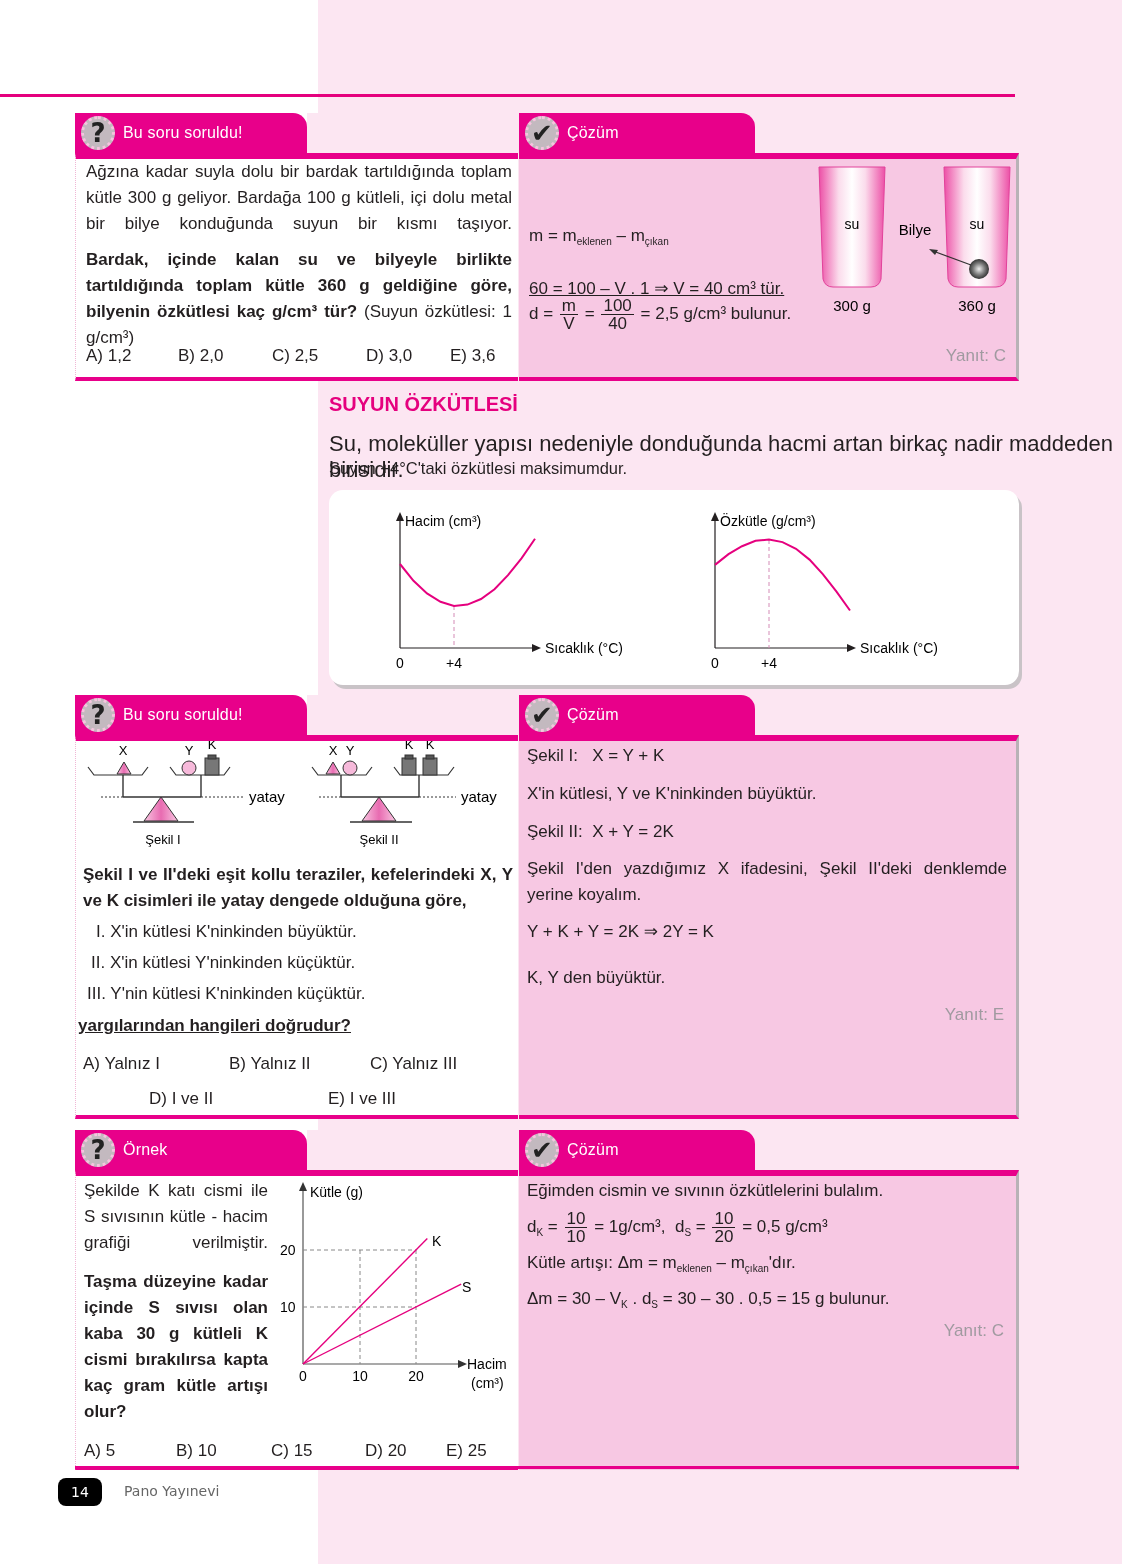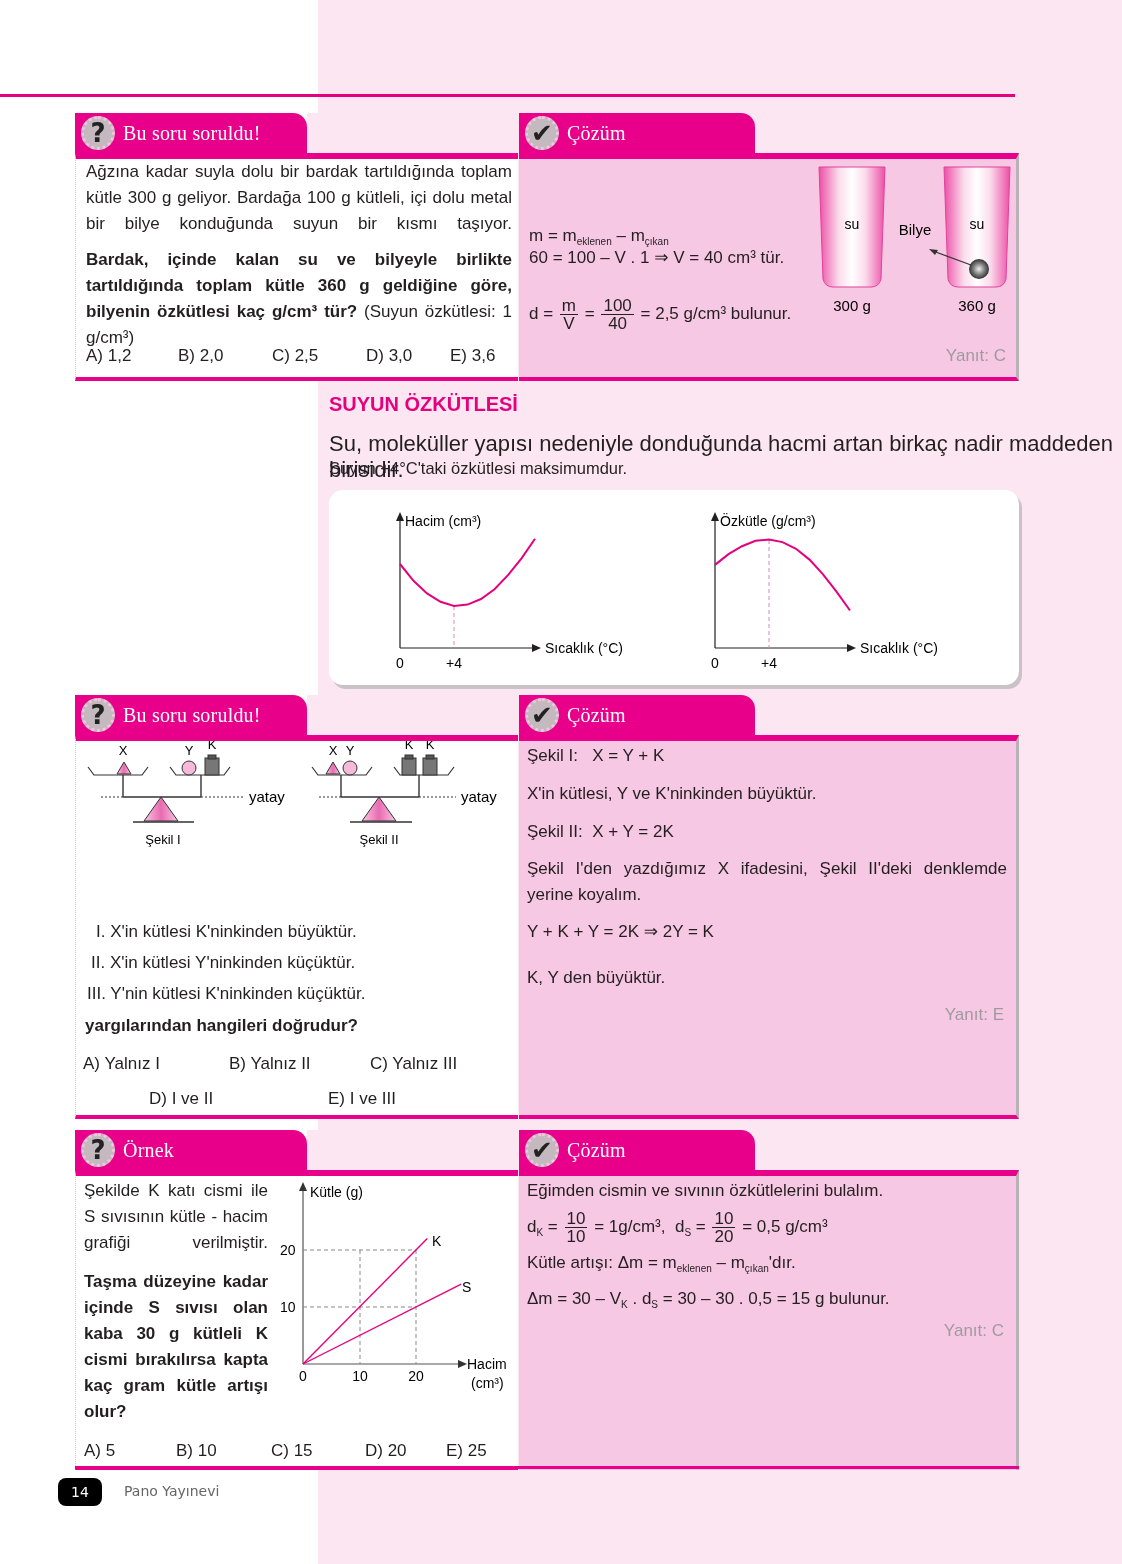--- a/index.html
+++ b/index.html
@@ -20,21 +20,21 @@
     display: flex; align-items: center; padding-left: 6px;
   }
   .tab-bg { position: absolute; top: 0; height: 40px; background: #fce6f2; }
   .tab .badge {
     width: 34px; height: 34px; border-radius: 50%;
     background: #c3b9bf; border: 3px dotted #f6c5df;
     display: flex; align-items: center; justify-content: center;
     font-family: "DejaVu Sans", sans-serif; font-weight: bold; font-size: 26px; color: #222;
   }
   .tab .title {
-    margin-left: 8px; color: #fff; font-size: 20px; font-family: Liberation Serif, serif;
+    margin-left: 8px; color: #fff; font-size: 16px; font-family: Liberation Sans, sans-serif;
     letter-spacing: 0.2px;
   }
   .box {
     position: absolute; left: 0; top: 40px; right: 0;
     border-top: 6px solid #e8008a;
     border-bottom: 4px solid #e8008a;
   }
   .box.q { background: #ffffff; border-left: 1px dotted #f0b7d5; }
   .box.s { background: #f7c8e3; border-right: 3px solid #b8b2b6; }
   .box-shadow { position:absolute; left:0; right:0; height:4px; background:#c9c3c7; }
@@ -90,21 +90,21 @@
 
 <div class="panel" style="left:519px; top:113px; width:500px; height:268px;">
   <div class="tab" style="width:236px;">
     <span class="badge">✔</span>
     <span class="title">Çözüm</span>
   </div>
   <div class="box s" style="height:228px;">
     <div class="txt" style="left:10px; top:64px;">
       <span>m = m</span><sub>eklenen</sub><span> – m</span><sub>çıkan</sub>
     </div>
-    <div class="txt" style="left:10px; top:86px;">60 = 100 – V . 1 ⇒ V = 40 cm³ tür.</div>
+    <div class="txt" style="left:10px; top:117px;text-decoration:underline;">60 = 100 – V . 1 ⇒ V = 40 cm³ tür.</div>
     <div class="txt" style="left:10px; top:138px;">
       <span>d =</span>
       <span class="frac"><span class="num">m</span><span>V</span></span>
       <span>=</span>
       <span class="frac"><span class="num">100</span><span>40</span></span>
       <span>= 2,5 g/cm³ bulunur.</span>
     </div>
     <svg style="position:absolute; left:290px; top:0;" width="210" height="170">
       <defs>
         <linearGradient id="glassGrad" x1="0" x2="1" y1="0" y2="0">
@@ -224,24 +224,25 @@
         <rect x="347" y="17" width="14" height="17" fill="#777" stroke="#333"></rect>
         <rect x="350" y="14" width="8" height="4" fill="#555" stroke="#333"></rect>
         <text x="257" y="14" font-size="13" text-anchor="middle">X</text>
         <text x="274" y="14" font-size="13" text-anchor="middle">Y</text>
         <text x="333" y="8" font-size="13" text-anchor="middle">K</text>
         <text x="354" y="8" font-size="13" text-anchor="middle">K</text>
         <text x="385" y="61" font-size="15">yatay</text>
         <text x="303" y="103" font-size="13" text-anchor="middle">Şekil II</text>
       </g>
     </svg>
+    <div class="txt bold" style="left:7px; top:121px; width:430px; text-align:justify;">Şekil I ve II'deki eşit kollu teraziler, kefelerindeki X, Y ve K cisimleri ile yatay dengede olduğuna göre,</div>
     <div class="txt" style="left:20px; top:178px;"><span>I.</span> <span>X'in kütlesi K'ninkinden büyüktür.</span></div>
     <div class="txt" style="left:15px; top:209px;"><span>II.</span> <span>X'in kütlesi Y'ninkinden küçüktür.</span></div>
     <div class="txt" style="left:11px; top:240px;"><span>III.</span> <span>Y'nin kütlesi K'ninkinden küçüktür.</span></div>
-    <div class="txt bold" style="left:9px; top:272px;">yargılarından hangileri doğrudur?</div>
+    <div class="txt bold" style="left:2px; top:272px;text-decoration:underline;">yargılarından hangileri doğrudur?</div>
     <div class="txt" style="left:7px; top:310px;">A) Yalnız I</div>
     <div class="txt" style="left:153px; top:310px;">B) Yalnız II</div>
     <div class="txt" style="left:294px; top:310px;">C) Yalnız III</div>
     <div class="txt" style="left:73px; top:345px;">D) I ve II</div>
     <div class="txt" style="left:252px; top:345px;">E) I ve III</div>
   </div>
 </div>
 
 <div class="panel" style="left:519px; top:695px; width:500px; height:424px;">
   <div class="tab" style="width:236px;">

